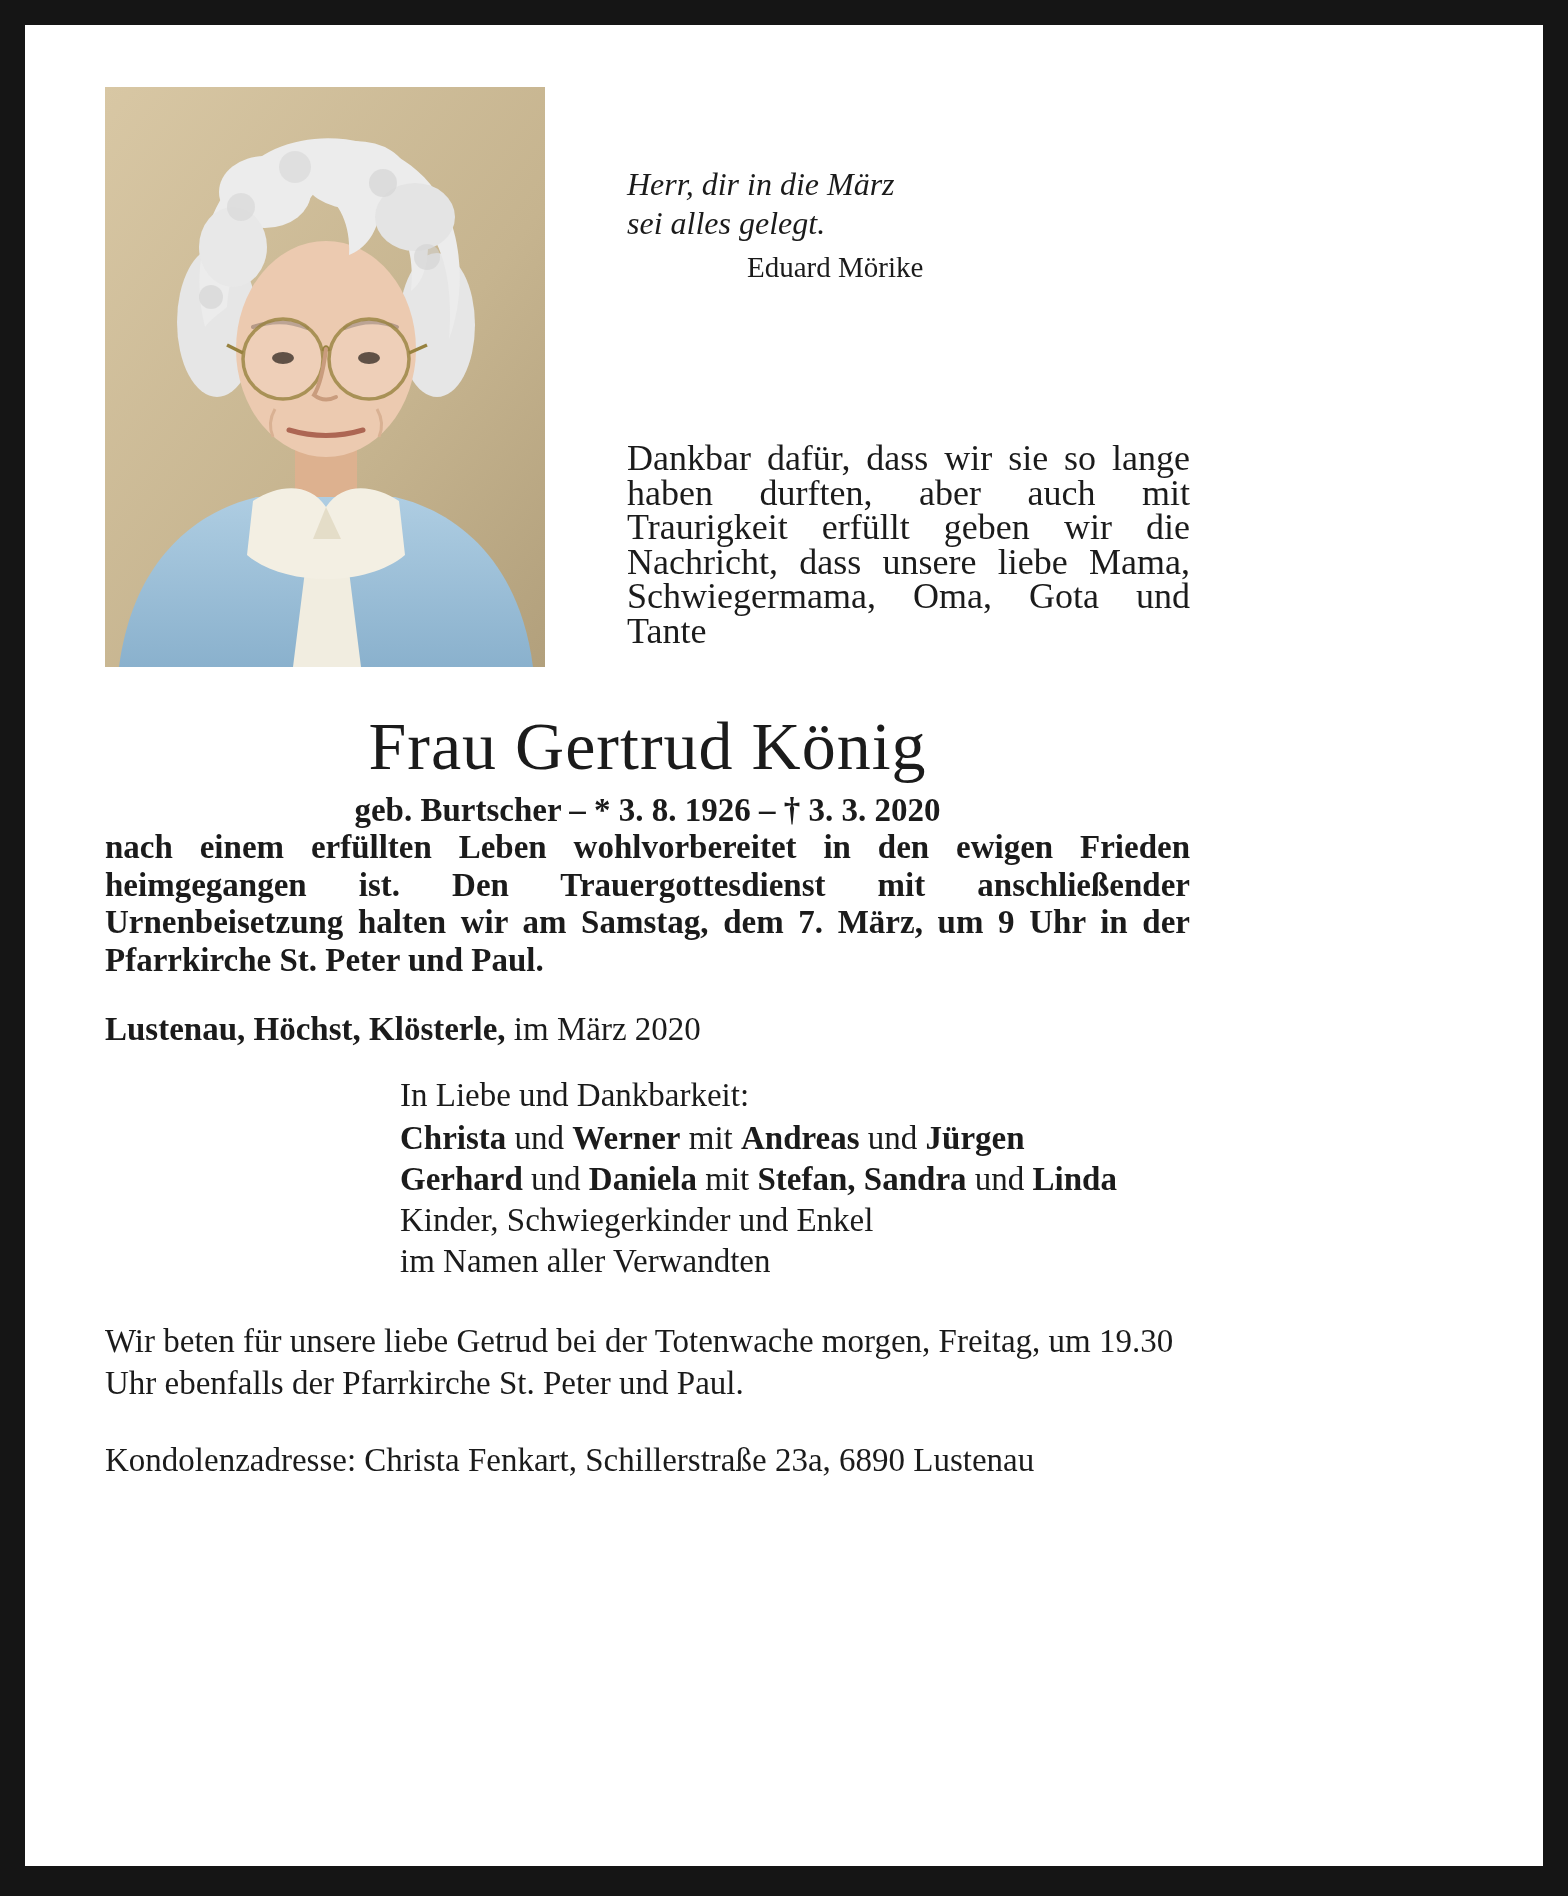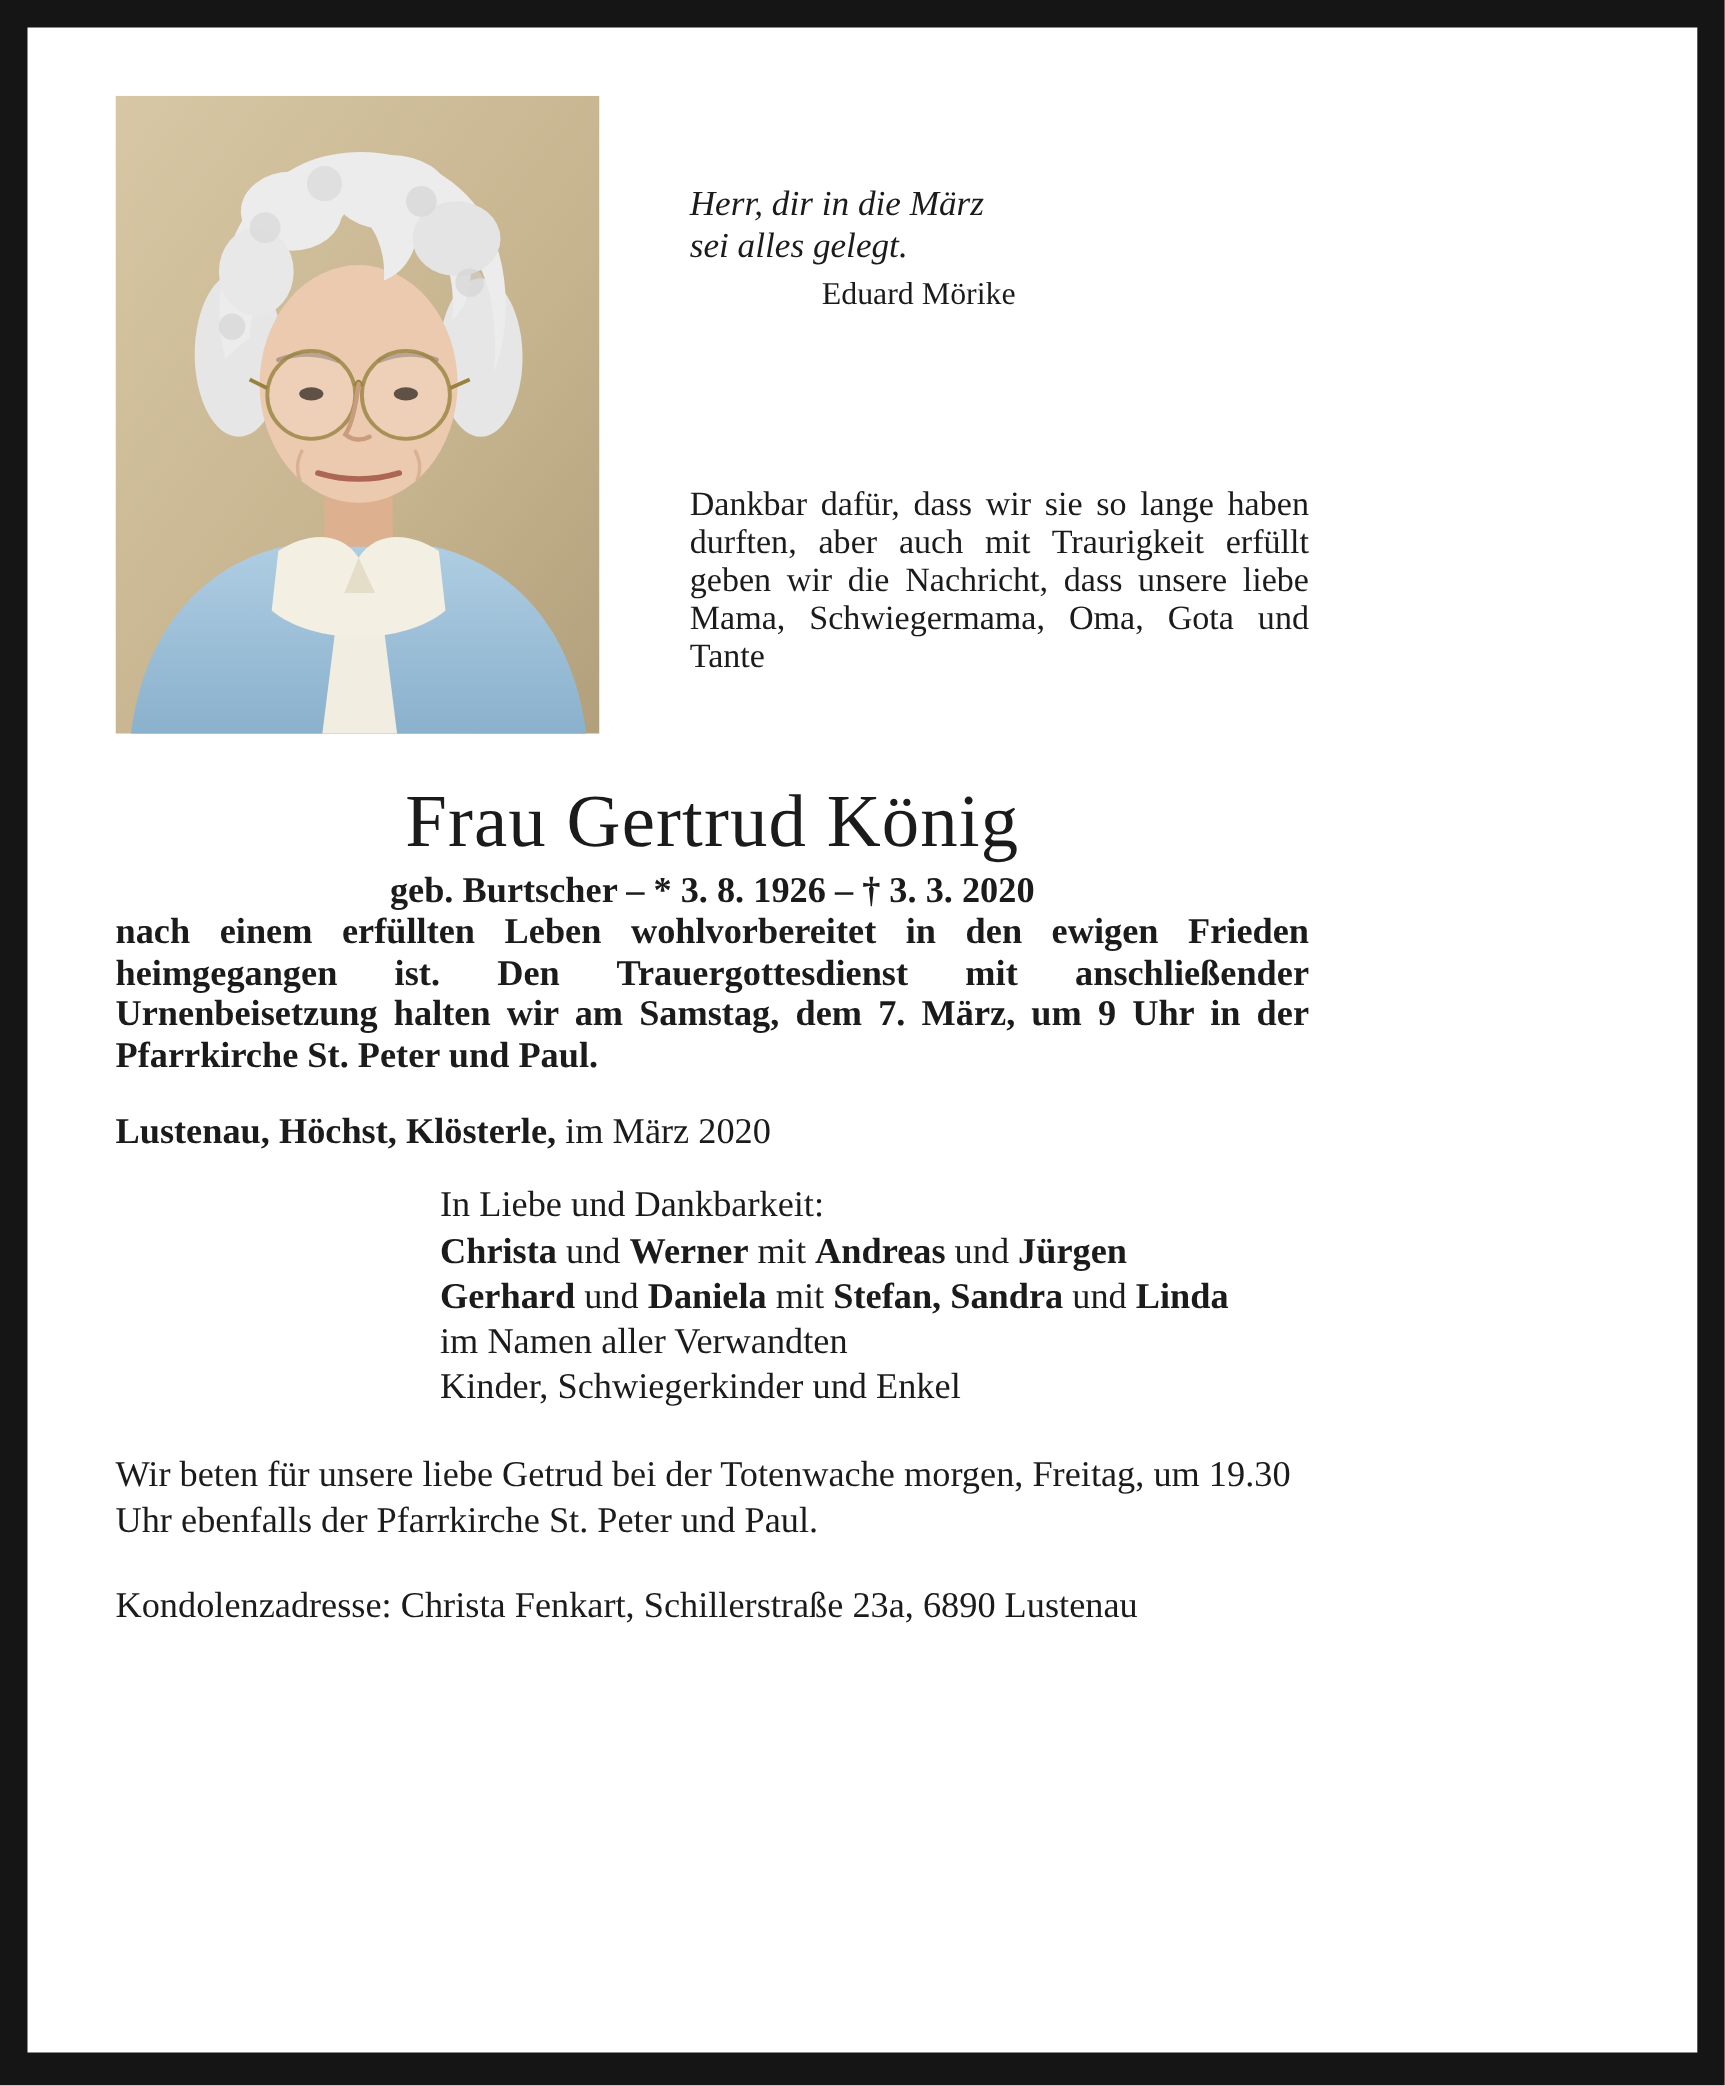--- a/index.html
+++ b/index.html
@@ -19,21 +19,21 @@
   }
   .content { padding: 62px 0 0 80px; width: 1165px; }
 
   .top-section { display: flex; gap: 82px; }
   .photo { width: 440px; height: 580px; flex: 0 0 auto; }
   .photo svg { display: block; width: 100%; height: 100%; }
 
   .right-col { width: 563px; padding-top: 78px; }
   .quote-line { font-style: italic; font-size: 32px; line-height: 39px; }
   .quote-attribution { font-size: 29px; line-height: 36px; margin-top: 6px; padding-left: 120px; }
-  .intro { margin-top: 156px; font-size: 31px; line-height: 34.5px; text-align: justify; }
+  .intro { margin-top: 156px; font-size: 36px; line-height: 34.5px; text-align: justify; }
 
   .title {
     margin-top: 44px; width: 1085px;
     font-size: 68px; font-weight: normal; letter-spacing: 1px;
     text-align: center; line-height: 1.05;
   }
   .subtitle { margin-top: 10px; width: 1085px; font-size: 33px; font-weight: bold; text-align: center; }
 
   .body-par { width: 1085px; font-size: 33px; line-height: 37.5px; text-align: justify; font-weight: bold; }
   .place-line { margin-top: 30px; width: 1085px; font-size: 33px; line-height: 40px; }
@@ -129,22 +129,22 @@
     <div class="subtitle">geb. Burtscher – * 3. 8. 1926 – † 3. 3. 2020</div>
 
     <p class="body-par">nach einem erfüllten Leben wohlvorbereitet in den ewigen Frieden heimgegangen ist. Den Trauergottesdienst mit anschließender Urnenbeisetzung halten wir am Samstag, dem 7. März, um 9 Uhr in der Pfarrkirche St. Peter und Paul.</p>
 
     <p class="place-line"><span style="font-weight: bold;">Lustenau, Höchst, Klösterle,</span><span> im März 2020</span></p>
 
     <div class="family">
       <div class="family-heading">In Liebe und Dankbarkeit:</div>
       <div class="name-line"><span style="font-weight: bold;">Christa</span><span> und </span><span style="font-weight: bold;">Werner</span><span> mit </span><span style="font-weight: bold;">Andreas</span><span> und </span><span style="font-weight: bold;">Jürgen</span></div>
       <div class="name-line"><span style="font-weight: bold;">Gerhard</span><span> und </span><span style="font-weight: bold;">Daniela</span><span> mit </span><span style="font-weight: bold;">Stefan, Sandra</span><span> und </span><span style="font-weight: bold;">Linda</span></div>
+      <div class="closing-line">Kinder, Schwiegerkinder und Enkel</div>
       <div class="closing-line">im Namen aller Verwandten</div>
-      <div class="closing-line">Kinder, Schwiegerkinder und Enkel</div>
     </div>
 
     <p class="prayer">Wir beten für unsere liebe Getrud bei der Totenwache morgen, Freitag, um 19.30 Uhr ebenfalls der Pfarrkirche St. Peter und Paul.</p>
 
     <p class="condolence">Kondolenzadresse: Christa Fenkart, Schillerstraße 23a, 6890 Lustenau</p>
 
   </div>
 </div>
 
 </body></html>

